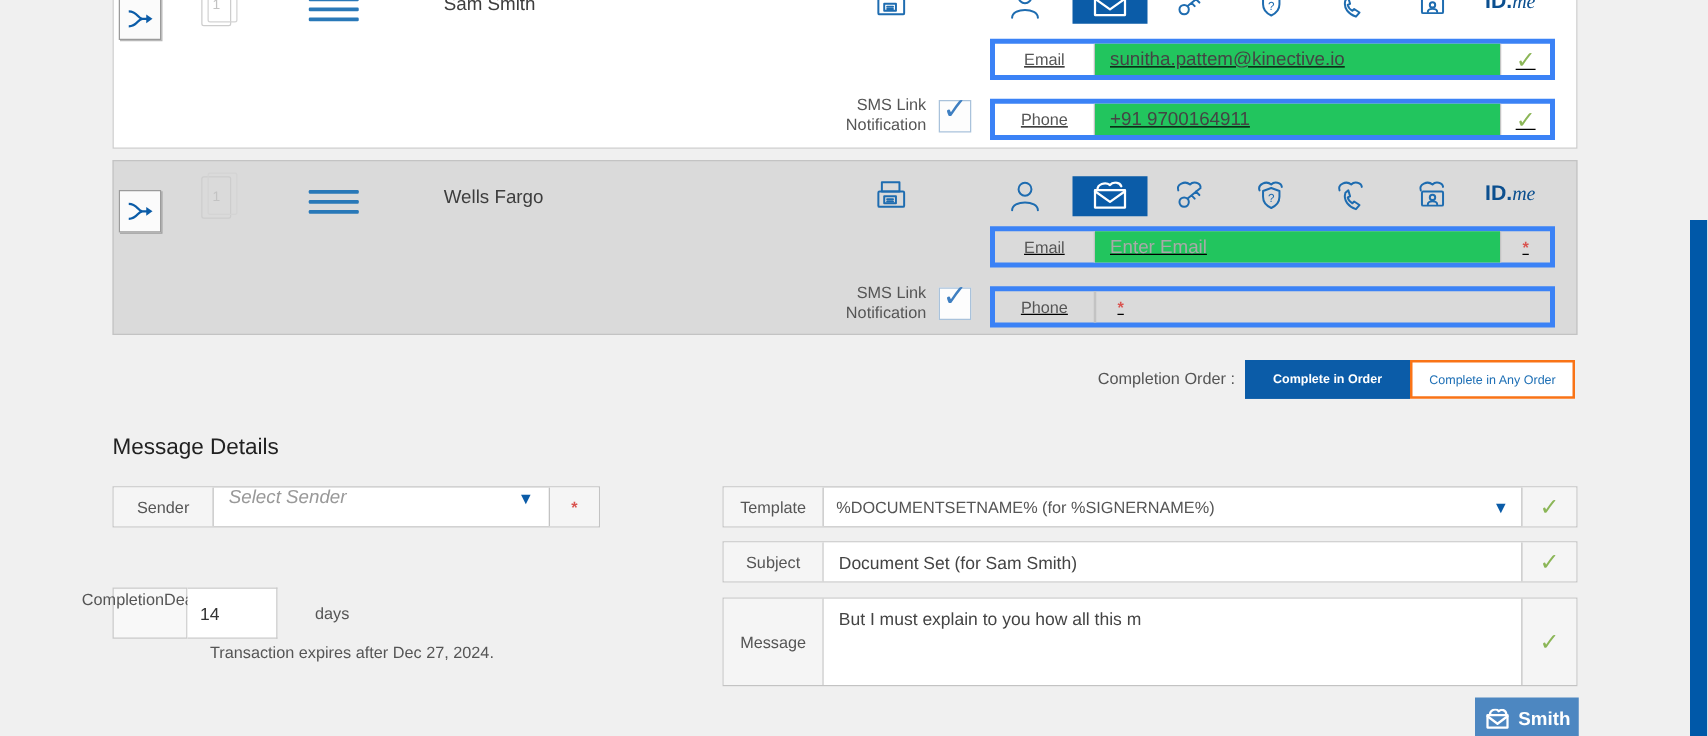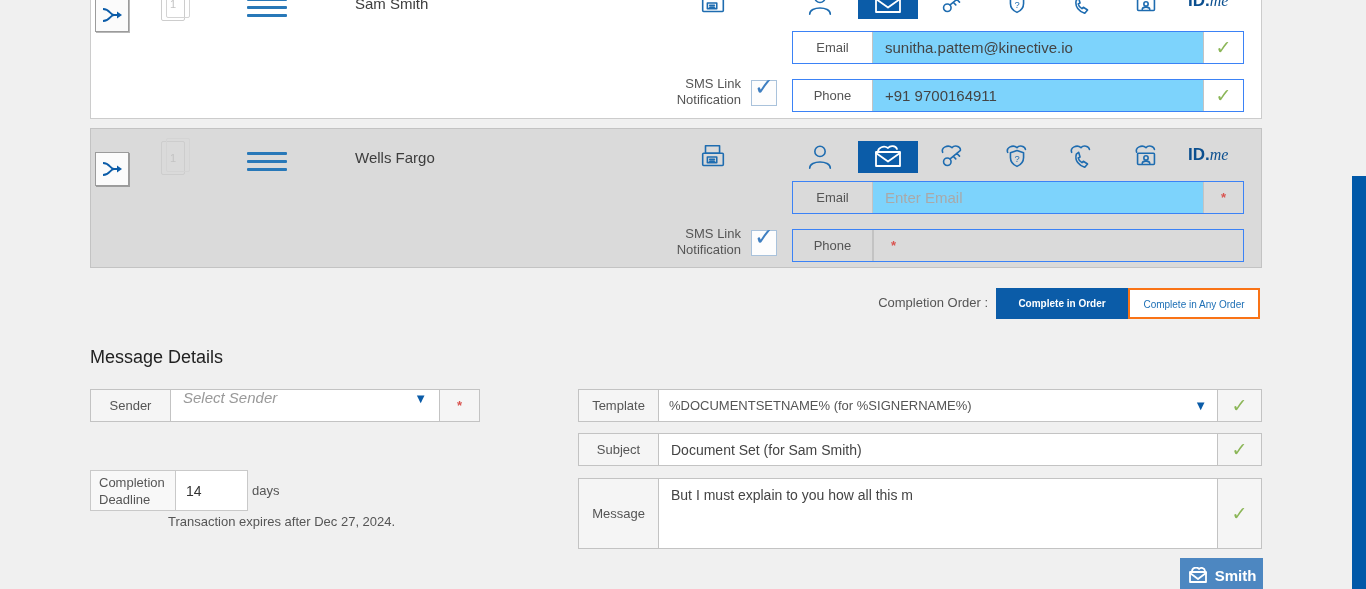--- a/index.html
+++ b/index.html
@@ -31,26 +31,26 @@
                 display:flex; align-items:center; justify-content:center; cursor:pointer; }
   .key-ic    { left:845px; }
   .shield-ic { left:910px; }
   .phone-ic  { left:974px; }
   .idcard-ic { left:1039px; }
   .idme { position:absolute; left:1097px; top:16px; color:#0b4f8f; font-size:17px; cursor:pointer; white-space:nowrap; }
   .idme b { font-weight:bold; }
   .idme i { font-family:"Liberation Serif", serif; font-style:italic; font-size:16px; }
 
   
-  .fgroup { position:absolute; left:701px; width:452px; height:33px; border:1px solid #3b82f6; display:flex; }
+  .fgroup { position:absolute; left:701px; width:452px; height:33px; border:4px solid #3b82f6; display:flex;text-decoration:underline; }
   .fg-email { top:52px; } .fg-phone { top:100px; }
   .card--first .fg-email { top:56px; } .card--first .fg-phone { top:104px; }
   .flabel { width:80px; border-right:1px solid #c3c3c3; display:flex; align-items:center; justify-content:center;
             font-size:13px; color:#555; }
-  .finput { flex:1; border:none; outline:none; background:#7dd3fc; padding:0 12px; font-size:15px; color:#444;
+  .finput { flex:1; border:none; outline:none; background:#22c55e; padding:0 12px; font-size:15px; color:#444;
             font-family:"Liberation Sans", sans-serif; }
   .finput::placeholder { color:#a9a9a9; }
   .fstatus { width:40px; border-left:1px solid #c3c3c3; display:flex; align-items:center; justify-content:center; }
   .ok  { color:#8bb657; font-size:19px; }
   .req { color:#d9534f; font-size:13px; font-weight:bold; }
 
   .sms-label { position:absolute; left:566px; width:84px; top:97px; text-align:right; font-size:13px;
                color:#555; line-height:16px; }
   .card--first .sms-label { top:101px; }
   .sms-check { position:absolute; left:660px; top:101px; width:26px; height:26px; background:#fdfdfd;
@@ -79,22 +79,22 @@
   .g-template { left:578px; top:389px; width:684px; height:33px; }
   .tpl-value { flex:1; display:flex; align-items:center; padding:0 10px; font-size:13px; color:#555; cursor:pointer; }
   .g-subject { left:578px; top:433px; width:684px; height:33px; }
   .g-subject input { flex:1; border:none; outline:none; padding:0 12px; font-size:14px; color:#444;
                      font-family:"Liberation Sans", sans-serif; }
   .g-message { left:578px; top:478px; width:684px; height:71px; }
   .g-message textarea { flex:1; border:none; outline:none; resize:none; padding:8px 12px; font-size:14px; color:#444;
                         font-family:"Liberation Sans", sans-serif; }
 
   .dl-group { position:absolute; left:90px; top:470px; display:flex; }
-  .dl-label { width:86px; height:41px; border:1px solid #c9c9c9; background:#f8f8f8; font-size:13px; color:#555;
-              display:flex; flex-direction:column; justify-content:center; padding-left:8px; line-height:17px; }
+  .dl-label { width:60px; height:41px; border:1px solid #c9c9c9; background:#f8f8f8; font-size:13px; color:#555;
+              display:flex; justify-content:center; padding-left:8px; line-height:17px; }
   .dl-input { width:72px; height:41px; border:1px solid #c9c9c9; border-left:none; background:#fff;
               padding:0 10px; font-size:14px; color:#333; outline:none; font-family:"Liberation Sans", sans-serif; }
   .dl-unit { position:absolute; left:252px; top:483px; font-size:13px; color:#555; }
   .dl-note { position:absolute; left:168px; top:514px; font-size:13px; color:#555; }
 
   .send-btn { position:absolute; left:1180px; top:558px; width:83px; height:34px; background:#4d87c1;
               color:#fff; display:flex; align-items:center; justify-content:center; gap:6px;
               font-size:15px; font-weight:600; cursor:pointer; }
 
   .scrollbar { position:absolute; left:1352px; top:176px; width:14px; height:420px; background:#0058a8; }

